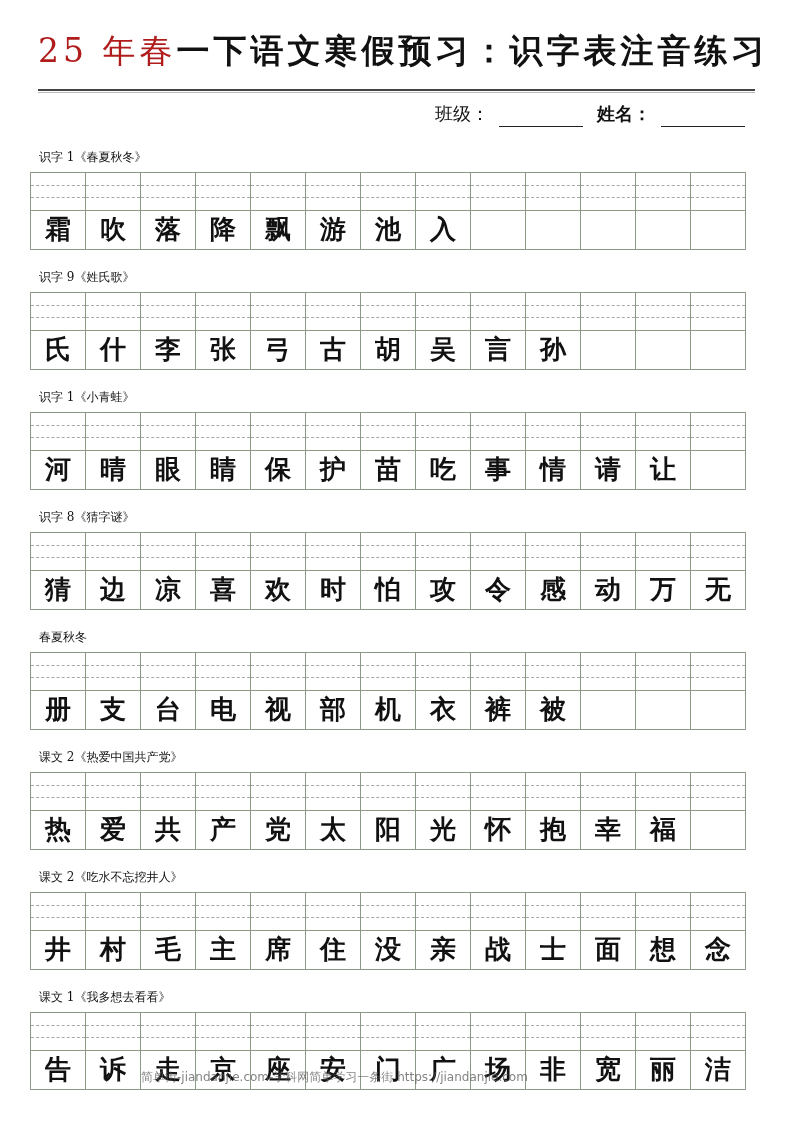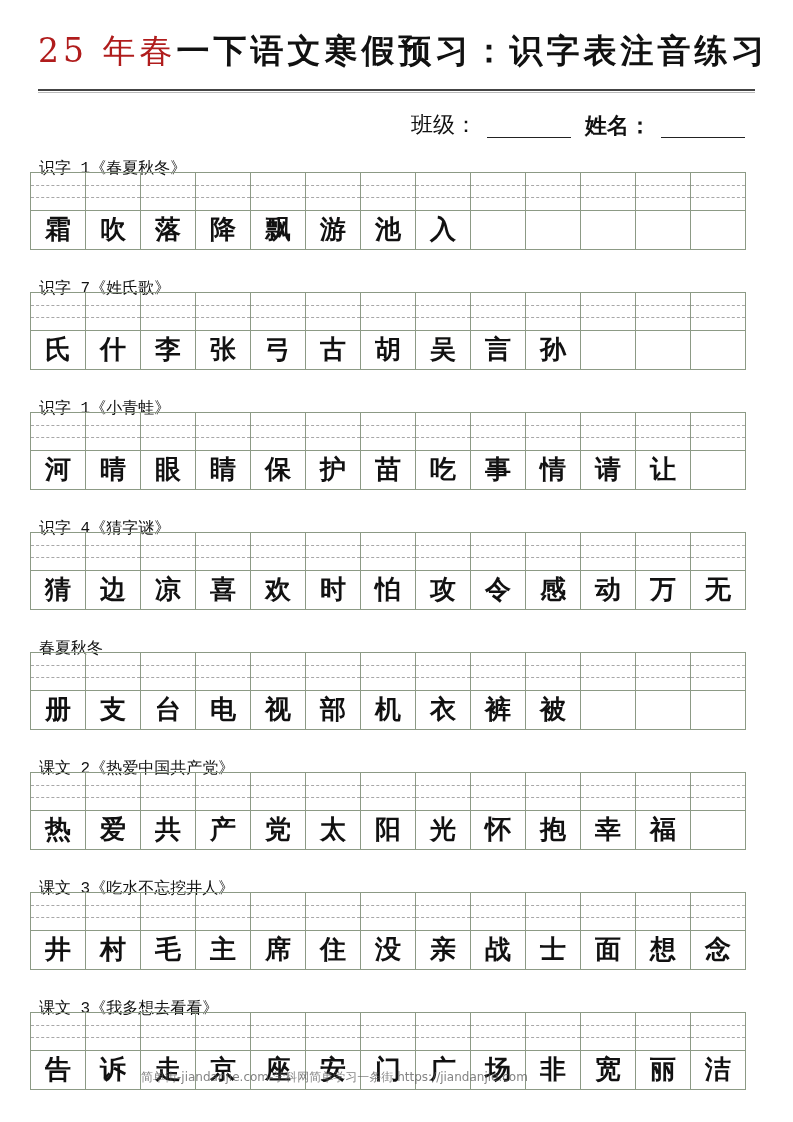--- a/index.html
+++ b/index.html
@@ -5,27 +5,27 @@
   html, body { margin: 0; padding: 0; background: #ffffff; }
   body { width: 793px; height: 1122px; position: relative; overflow: hidden;
          font-family: "DejaVu Serif", "Liberation Serif", serif; color: #111; }
   .title { position: absolute; left: 38px; top: 26px; height: 50px; white-space: nowrap;
            font-size: 33px; letter-spacing: 4px; line-height: 50px; font-weight: bold; }
   .title .accent { color: #b01c1c; font-weight: normal; }
   .title .main { color: #111; }
   .rule { position: absolute; left: 38px; top: 89px; width: 717px; height: 2px; background: #444; }
   .rule2 { position: absolute; left: 38px; top: 92px; width: 717px; height: 1px; background: #bbb; }
   .info { position: absolute; top: 101px; right: 48px; display: flex; align-items: flex-end;
-          font-size: 22px; line-height: 26px; margin-top: 11px; }
+          font-size: 18px; line-height: 26px; }
   .info .lbl { margin-left: 14px; font-weight: bold; }
   .info .blank { display: inline-block; width: 84px; border-bottom: 1.5px solid #222;
                  height: 18px; margin-left: 10px; }
   .section { position: absolute; left: 0; width: 793px; }
-  .sec-title { position: absolute; left: 39px; top: 16px; font-size: 16px; line-height: 24px;
-               white-space: nowrap; font-family: Liberation Mono, monospace; }
+  .sec-title { position: absolute; left: 39px; top: 4px; font-size: 12px; line-height: 24px;
+               white-space: nowrap; }
   .grid { position: absolute; left: 30px; top: 31px; width: 716px; height: 78px;
           border: 1px solid #8c9a85; box-sizing: border-box; display: flex; }
   .cell { flex: 1 1 0; border-right: 1px solid #8c9a85; position: relative; }
   .cell:last-child { border-right: none; }
   .py { position: absolute; left: 0; right: 0; top: 0; height: 37px;
         border-bottom: 1px solid #8c9a85; }
   .py .d1, .py .d2 { position: absolute; left: 0; right: 0; height: 0;
                      border-top: 1px dashed #a8a8a8; }
   .py .d1 { top: 12px; } .py .d2 { top: 24px; }
   .hz { position: absolute; left: 0; right: 0; top: 37px; bottom: 0;
@@ -141,21 +141,21 @@
         <div class="cell">
           <div class="py">
             <div class="d1"></div>
             <div class="d2"></div>
           </div>
           <div class="hz"></div>
         </div>
       </div>
     </div>
     <div class="section" style="top: 261px;">
-      <div class="sec-title">识字 7《姓氏歌》</div>
+      <div class="sec-title">识字 9《姓氏歌》</div>
       <div class="grid">
         <div class="cell">
           <div class="py">
             <div class="d1"></div>
             <div class="d2"></div>
           </div>
           <div class="hz">氏</div>
         </div>
         <div class="cell">
           <div class="py">
@@ -333,21 +333,21 @@
         <div class="cell">
           <div class="py">
             <div class="d1"></div>
             <div class="d2"></div>
           </div>
           <div class="hz"></div>
         </div>
       </div>
     </div>
     <div class="section" style="top: 501px;">
-      <div class="sec-title">识字 4《猜字谜》</div>
+      <div class="sec-title">识字 8《猜字谜》</div>
       <div class="grid">
         <div class="cell">
           <div class="py">
             <div class="d1"></div>
             <div class="d2"></div>
           </div>
           <div class="hz">猜</div>
         </div>
         <div class="cell">
           <div class="py">
@@ -621,21 +621,21 @@
         <div class="cell">
           <div class="py">
             <div class="d1"></div>
             <div class="d2"></div>
           </div>
           <div class="hz"></div>
         </div>
       </div>
     </div>
     <div class="section" style="top: 861px;">
-      <div class="sec-title">课文 3《吃水不忘挖井人》</div>
+      <div class="sec-title">课文 2《吃水不忘挖井人》</div>
       <div class="grid">
         <div class="cell">
           <div class="py">
             <div class="d1"></div>
             <div class="d2"></div>
           </div>
           <div class="hz">井</div>
         </div>
         <div class="cell">
           <div class="py">
@@ -717,21 +717,21 @@
         <div class="cell">
           <div class="py">
             <div class="d1"></div>
             <div class="d2"></div>
           </div>
           <div class="hz">念</div>
         </div>
       </div>
     </div>
     <div class="section" style="top: 981px;">
-      <div class="sec-title">课文 3《我多想去看看》</div>
+      <div class="sec-title">课文 1《我多想去看看》</div>
       <div class="grid">
         <div class="cell">
           <div class="py">
             <div class="d1"></div>
             <div class="d2"></div>
           </div>
           <div class="hz">告</div>
         </div>
         <div class="cell">
           <div class="py">

